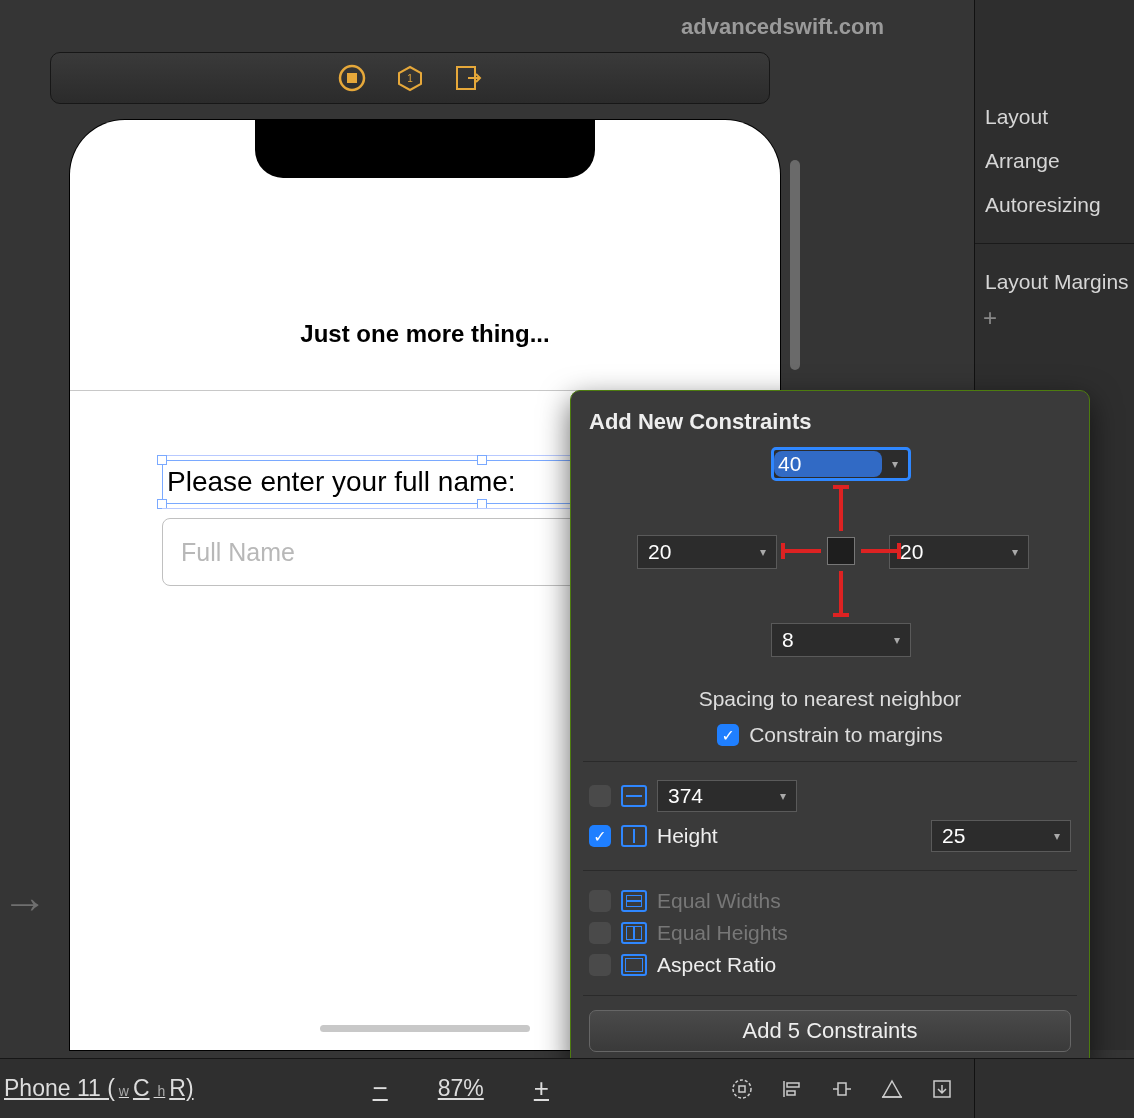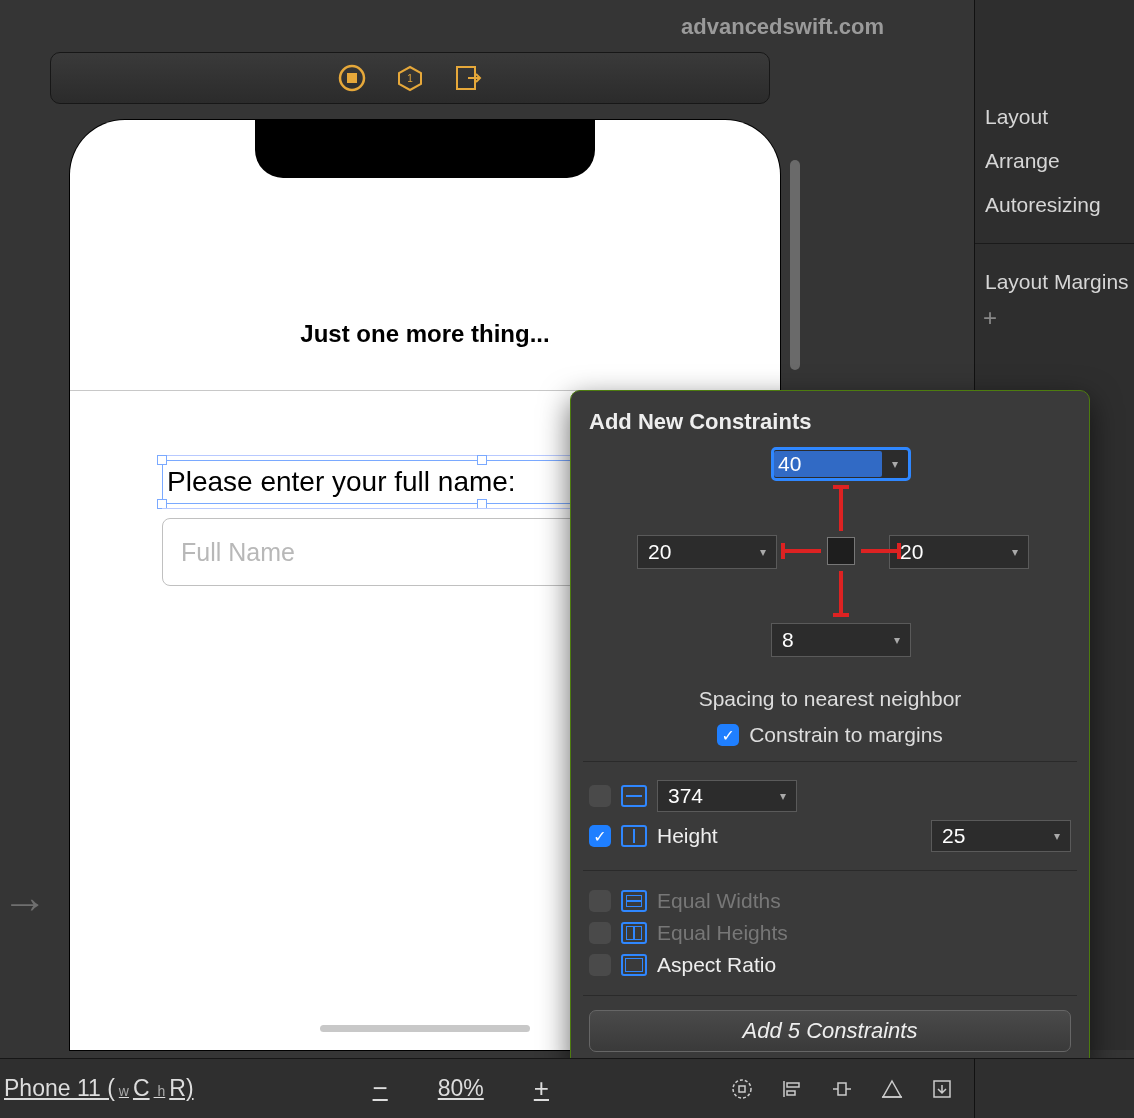--- a/index.html
+++ b/index.html
@@ -72,21 +72,21 @@
   .pop-tail {
     position:absolute; bottom:-14px; left:258px; width:0;height:0;
     border-left:14px solid transparent; border-right:14px solid transparent;
     border-top:14px solid #3a3a3a;
   }
   .pop-title { font-size:22px; font-weight:700; color:#eee; padding:0 8px 12px;}
   .spacer-area { position:relative; height:220px;}
   .pin-box { position:absolute; width:140px; height:34px; background:#2c2c2c; border:1px solid #5a5a5a; display:flex; align-items:center;}
   .pin-box.active { border:3px solid #2f87ff; border-radius:5px;}
   .pin-val { flex:1; padding-left:10px; color:#fff; font-size:21px;}
-  .pin-val.sel { background:#316ac5; padding:1px 4px; border-radius:2px;}
+  .pin-val.sel { background:#316ac5; padding:1px 4px; border-radius:8px;}
   .pin-dd { width:26px; text-align:center; color:#aaa; font-size:12px;}
   .pin-top{top:0;left:190px;} .pin-bot{top:176px;left:190px;}
   .pin-left{top:88px;left:56px;} .pin-right{top:88px;left:308px;}
   .center-sq { position:absolute; top:90px; left:246px; width:28px; height:28px; background:#1e1e1e; border:1px solid #777;}
   .strut { position:absolute; background:#d22;}
   .st-top{top:40px;left:258px;width:4px;height:44px;} 
   .st-bot{top:124px;left:258px;width:4px;height:44px;}
   .st-left{top:102px;left:202px;width:38px;height:4px;} 
   .st-right{top:102px;left:280px;width:38px;height:4px;}
   .strut-cap{position:absolute;background:#d22;}
@@ -106,21 +106,21 @@
   .dim-icon.ew::before{content:"";position:absolute;top:3px;left:3px;right:3px;height:5px;border:1px solid #2f87ff;}
   .dim-icon.ew::after{content:"";position:absolute;bottom:3px;left:3px;right:3px;height:5px;border:1px solid #2f87ff;}
   .dim-icon.eh::before{content:"";position:absolute;top:2px;bottom:2px;left:3px;width:6px;border:1px solid #2f87ff;}
   .dim-icon.eh::after{content:"";position:absolute;top:2px;bottom:2px;right:3px;width:6px;border:1px solid #2f87ff;}
   .dim-icon.ar::before{content:"";position:absolute;inset:2px;border:1px solid #2f87ff;}
   .dim-label{ flex:1; font-size:21px; color:#eee;} .dim-label.dis{color:#777;}
   .dim-field{ width:140px; height:32px; background:#2c2c2c; border:1px solid #5a5a5a; display:flex; align-items:center;}
   .add-btn{
     margin:8px 8px 2px; height:42px; border:1px solid #666; border-radius:7px;
     background:linear-gradient(#4a4a4a,#3a3a3a); display:flex; align-items:center; justify-content:center;
-    font-size:22px; color:#eee;font-style:italic;
+    font-size:22px; color:#eee;
   }
   
   .bottom-bar{
     position:absolute; bottom:0; left:0; right:160px; height:60px;
     background:#2f2f2f; border-top:1px solid #161616;
     display:flex; align-items:center; color:#ddd;text-decoration:underline;
   }
   .bb-left{ padding-left:4px; font-size:23px; display:flex; align-items:baseline; gap:4px;}
   .bb-small{ font-size:14px; color:#aaa;}
   .bb-center{ flex:1; display:flex; align-items:center; justify-content:center; gap:50px; font-size:26px;}
@@ -264,21 +264,21 @@
 <div class="bottom-bar">
   <div class="bb-left">
     <span>Phone 11 (</span>
     <span class="bb-small">w</span>
     <span>C</span>
     <span class="bb-small">&nbsp;h</span>
     <span>R)</span>
   </div>
   <div class="bb-center">
     <span>−</span>
-    <span class="bb-zoom">80%</span>
+    <span class="bb-zoom">87%</span>
     <span>+</span>
   </div>
   <div class="bb-icons">
     <div class="bb-ico">
         <svg width="24" height="24">
           <circle cx="12" cy="12" r="9" fill="none" stroke="#ccc" stroke-width="1.5" stroke-dasharray="3 2"></circle>
           <rect x="9" y="9" width="6" height="6" fill="none" stroke="#ccc" stroke-width="1.5"></rect>
         </svg>
       </div>
     <div class="bb-ico">

